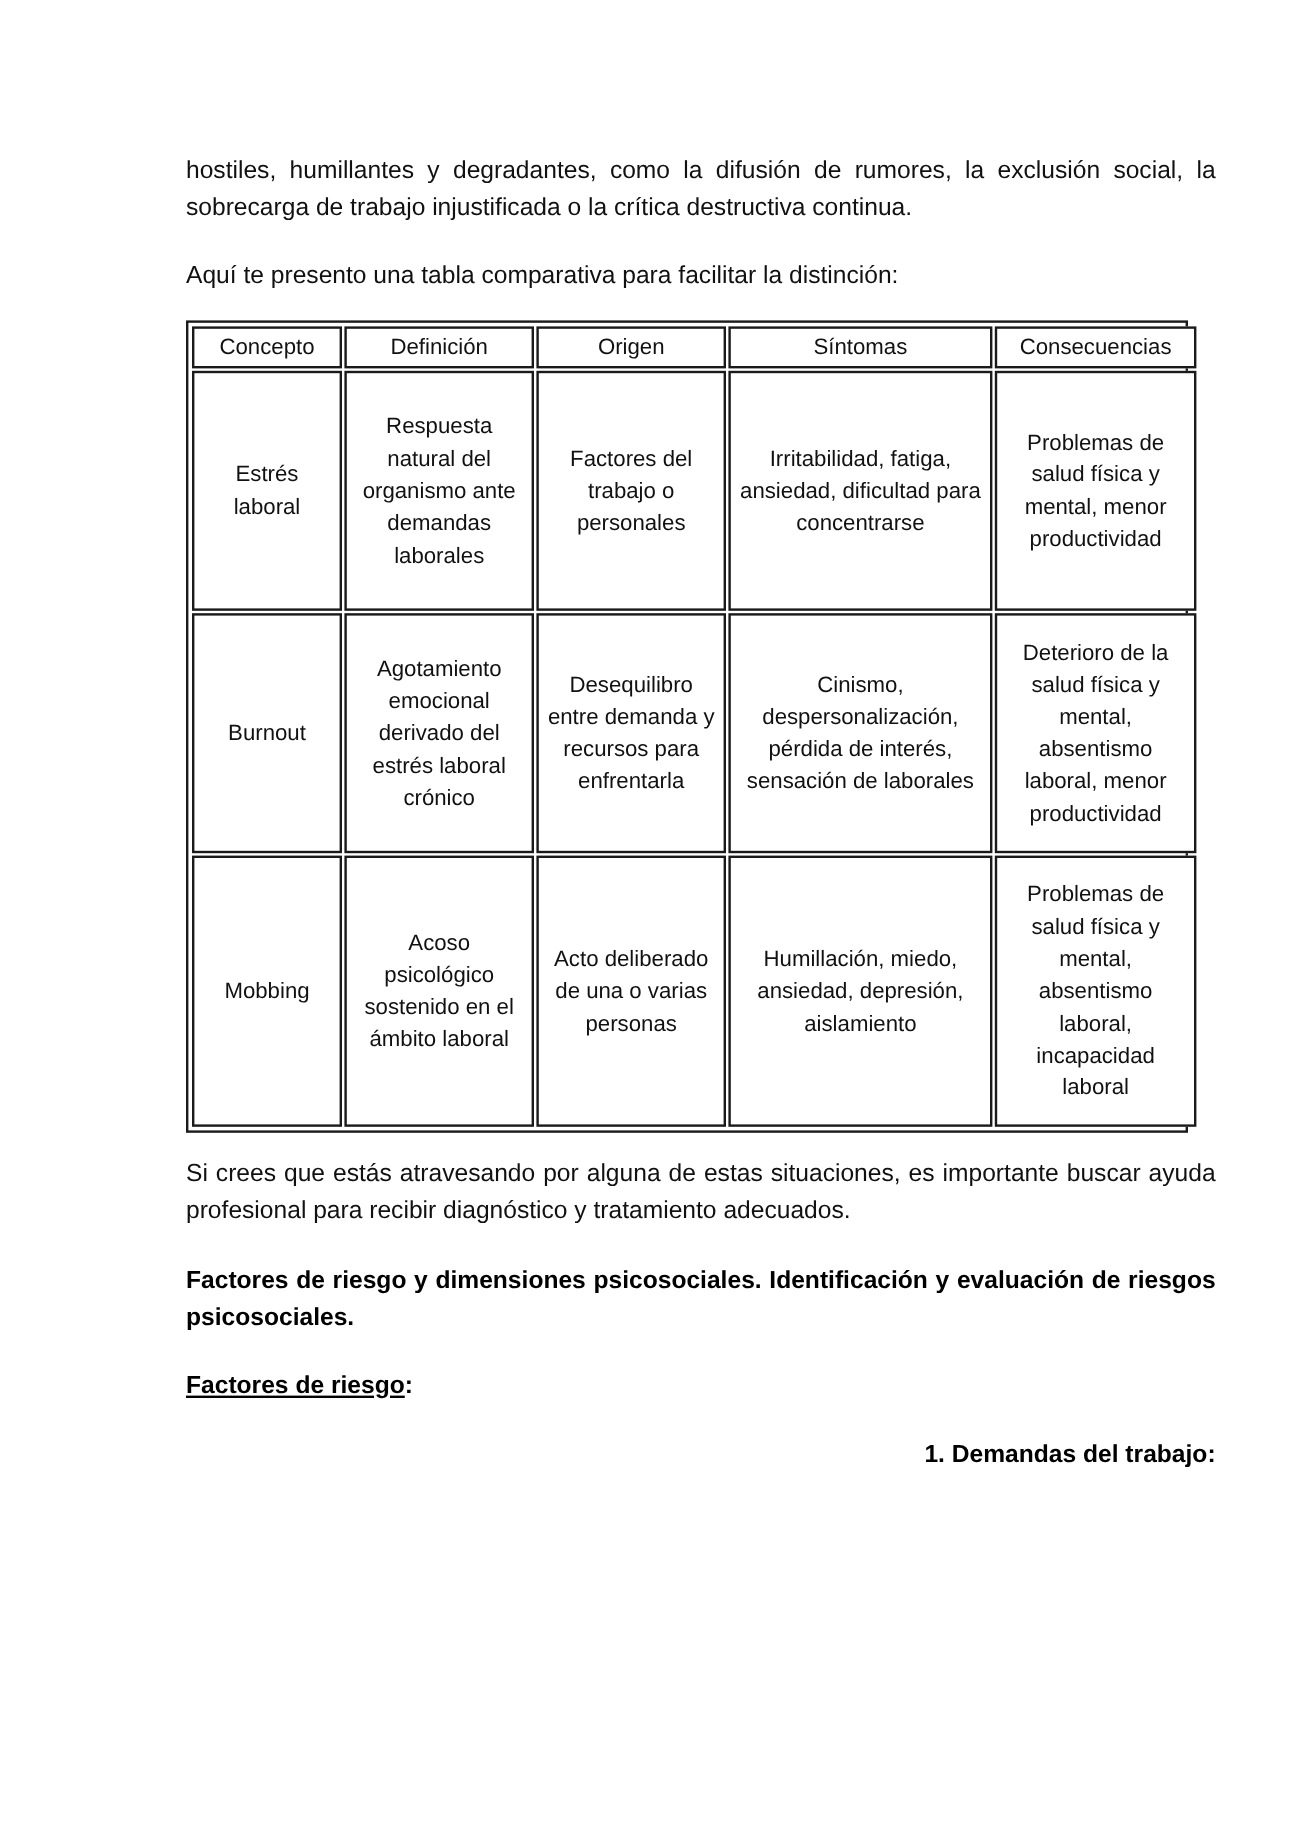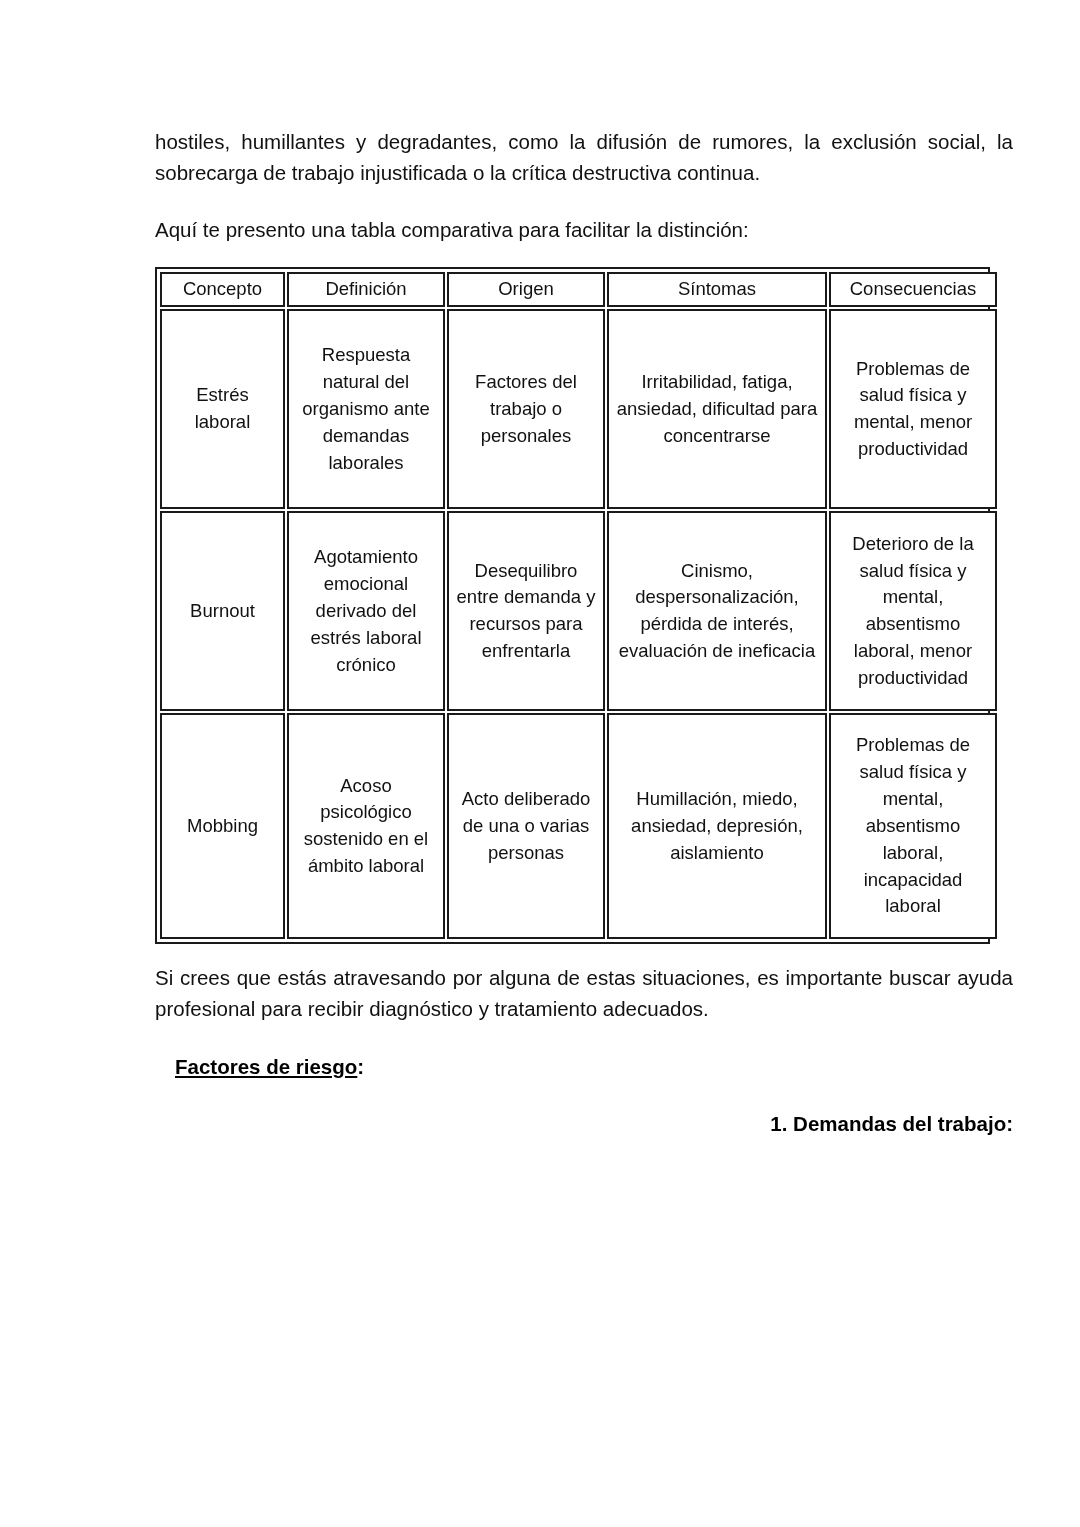--- a/index.html
+++ b/index.html
@@ -99,21 +99,20 @@
     text-justify: inter-word;
   }
   h3.underlined-heading {
     margin: 0 0 26px 0;
     font-size: 20.5px;
     line-height: 1.52;
     font-weight: bold;
   }
   h3.underlined-heading .u {
     text-decoration: underline;
-    margin-left: 20px;
   }
   h4.numbered-heading {
     margin: 0 0 20px 0;
     font-size: 20.5px;
     line-height: 1.52;
     font-weight: bold;
     text-align: right;
   }
 
   
@@ -178,37 +177,38 @@
             <td>Estrés laboral</td>
             <td>Respuesta natural del organismo ante demandas laborales</td>
             <td>Factores del trabajo o personales</td>
             <td>Irritabilidad, fatiga, ansiedad, dificultad para concentrarse</td>
             <td>Problemas de salud física y mental, menor productividad</td>
           </tr>
           <tr class="row-2">
             <td>Burnout</td>
             <td>Agotamiento emocional derivado del estrés laboral crónico</td>
             <td>Desequilibro entre demanda y recursos para enfrentarla</td>
-            <td>Cinismo, despersonalización, pérdida de interés, evaluación de ineficacia</td>
+            <td>Cinismo, despersonalización, pérdida de interés, sensación de laborales</td>
             <td>Deterioro de la salud física y mental, absentismo laboral, menor productividad</td>
           </tr>
           <tr class="row-3">
             <td>Mobbing</td>
             <td>Acoso psicológico sostenido en el ámbito laboral</td>
             <td>Acto deliberado de una o varias personas</td>
             <td>Humillación, miedo, ansiedad, depresión, aislamiento</td>
             <td>Problemas de salud física y mental, absentismo laboral, incapacidad laboral</td>
           </tr>
         </tbody>
       </table>
     </div>
 
 
     <p class="body-text">Si crees que estás atravesando por alguna de estas situaciones, es importante buscar ayuda profesional para recibir diagnóstico y tratamiento adecuados.</p>
 
+    <h2 class="section-heading">Factores de riesgo y dimensiones psicosociales. Identificación y evaluación de riesgos psicosociales.</h2>
 
     <h3 class="underlined-heading"><span class="u">Factores de riesgo</span><span>:</span></h3>
 
     <h4 class="numbered-heading">1. Demandas del trabajo:</h4>
 
     <ul class="risk-list">
     </ul>
 
   </div>
 </div>

